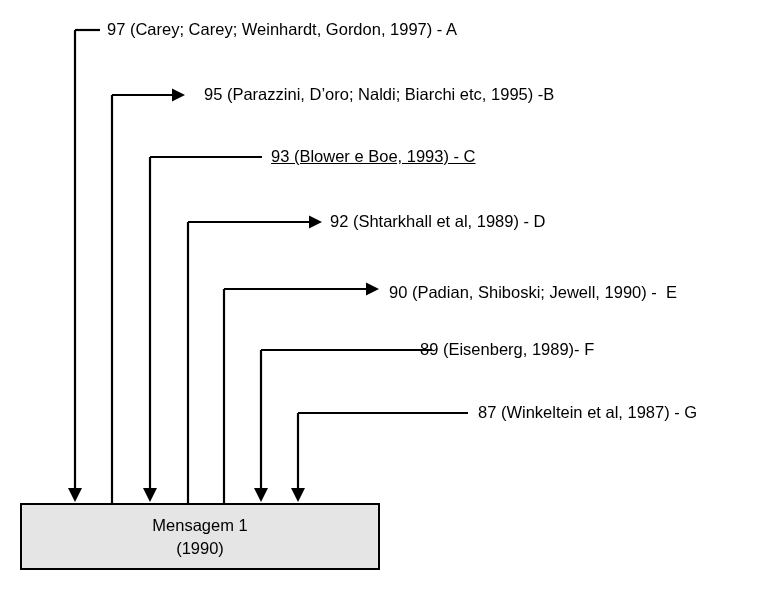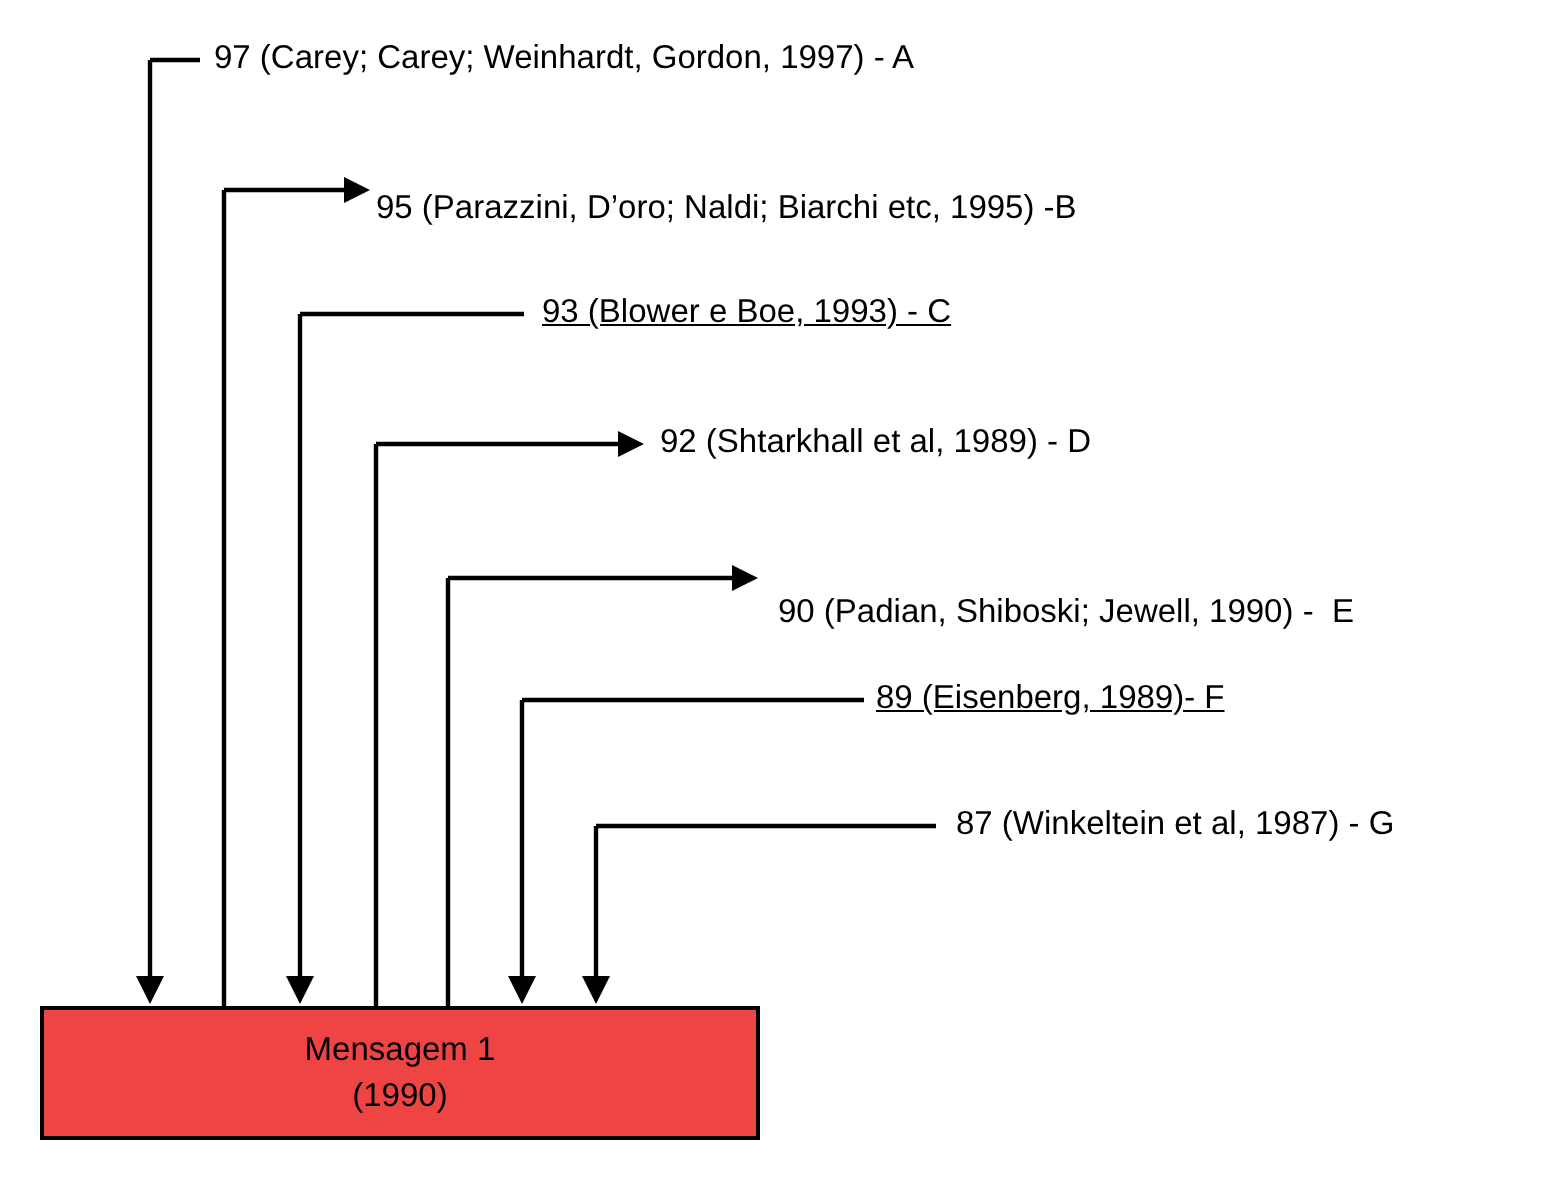--- a/index.html
+++ b/index.html
@@ -31,21 +31,21 @@
     font-family: "Liberation Sans", sans-serif;
     font-size: 16.5px;
     color: #000000;
     white-space: pre;
     line-height: 1;
   }
   .node-box {
     position: absolute;
     box-sizing: border-box;
     border: 2px solid #000000;
-    background: #ef4444;
+    background: #e5e5e5;
     display: flex;
     flex-direction: column;
     align-items: center;
     justify-content: center;
   }
   .node-line {
     font-family: "Liberation Sans", sans-serif;
     font-size: 16.5px;
     color: #000000;
     white-space: pre;
@@ -90,25 +90,25 @@
       </g>
       <g>
         <line x1="298" y1="413" x2="468" y2="413" stroke="#000000" stroke-width="2.2" stroke-linecap="butt"></line>
         <line x1="298" y1="413" x2="298" y2="490" stroke="#000000" stroke-width="2.2" stroke-linecap="butt"></line>
         <polygon points="298,502 291,488 305,488" fill="#000000"></polygon>
       </g>
     </svg>
 
   <div id="labels-layer">
       <div class="ref-label" style="left: 107px; top: 21px;">97 (Carey; Carey; Weinhardt, Gordon, 1997) - A</div>
-      <div class="ref-label" style="left: 188px; top: 86px; margin-top: 10px;">95 (Parazzini, D’oro; Naldi; Biarchi etc, 1995) -B</div>
+      <div class="ref-label" style="left: 204px; top: 86px;">95 (Parazzini, D’oro; Naldi; Biarchi etc, 1995) -B</div>
       <div class="ref-label" style="left: 271px; top: 148px; text-decoration: underline;">93 (Blower e Boe, 1993) - C</div>
       <div class="ref-label" style="left: 330px; top: 213px;">92 (Shtarkhall et al, 1989) - D</div>
-      <div class="ref-label" style="left: 389px; top: 298px;">90 (Padian, Shiboski; Jewell, 1990) -  E</div>
-      <div class="ref-label" style="left: 438px; top: 341px; text-decoration: underline;">89 (Eisenberg, 1989)- F</div>
+      <div class="ref-label" style="left: 389px; top: 284px;">90 (Padian, Shiboski; Jewell, 1990) -  E</div>
+      <div class="ref-label" style="left: 420px; top: 341px;">89 (Eisenberg, 1989)- F</div>
       <div class="ref-label" style="left: 478px; top: 404px;">87 (Winkeltein et al, 1987) - G</div>
     </div>
 
   <div class="node-box" id="target-node" style="left: 20px; top: 503px; width: 360px; height: 67px;">
     <div class="node-line">Mensagem 1</div>
     <div class="node-line">(1990)</div>
   </div>
 
 </div>
 

